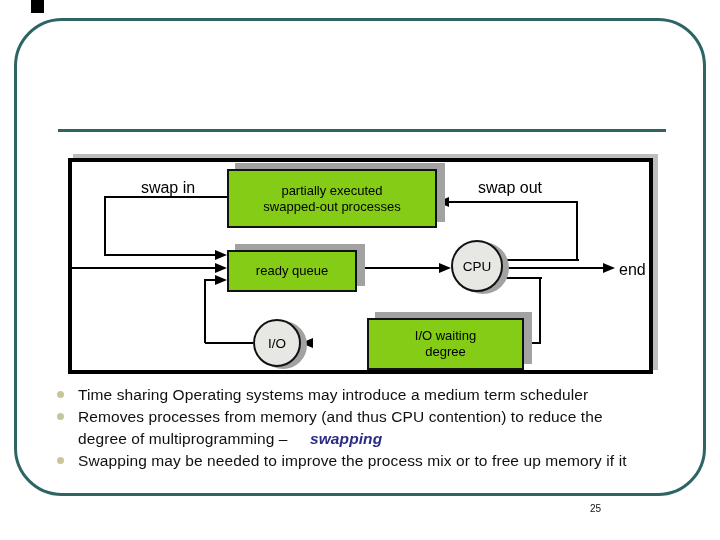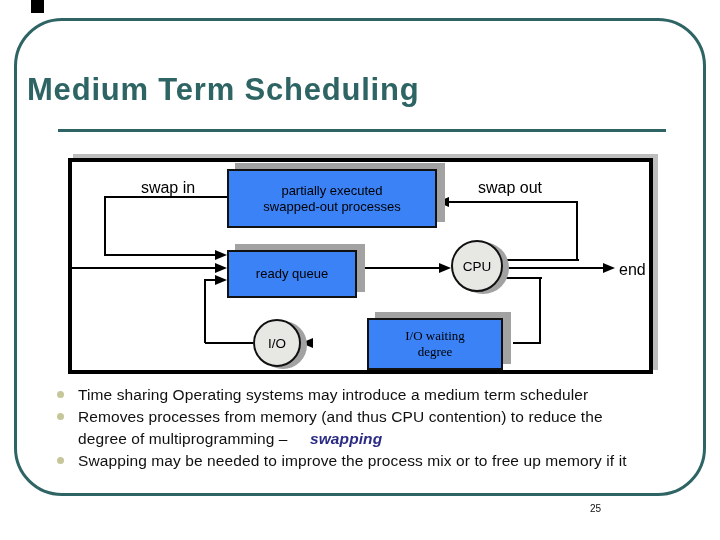--- a/index.html
+++ b/index.html
@@ -13,21 +13,21 @@
   .top-tick{left:31px;top:0;width:13px;height:13px;background:#000;}
   .title{left:27px;top:72px;font-size:31px;font-weight:bold;letter-spacing:.8px;
          color:#2e6564;white-space:nowrap;}
   .title-rule{left:58px;top:129px;width:608px;height:3px;background:#2e6564;}
   .page-num{left:590px;top:503px;font-size:10px;color:#111;}
 
   
   .diagram{left:68px;top:155px;width:593px;height:222px;}
   .frame{left:0;top:3px;width:585px;height:216px;border:4px solid #000;
          box-sizing:border-box;box-shadow:5px -4px 0 #bdbdbd;background:#fff;}
-  .dbox{background:#3b82f6;border:2px solid #111;box-sizing:border-box;
+  .dbox{background:#84cc16;border:2px solid #111;box-sizing:border-box;
         box-shadow:8px -6px 0 #a2a2a2;display:flex;flex-direction:column;
         align-items:center;justify-content:center;font-size:13px;line-height:16px;
         text-align:center;}
   .dcircle{background:#e7e7e4;border:2px solid #111;border-radius:50%;box-sizing:border-box;
            box-shadow:6px 2px 0 #a2a2a2;display:flex;align-items:center;
            justify-content:center;font-size:13.5px;}
   .hline{background:#000;height:2px;}
   .vline{background:#000;width:2px;}
   .arr-r{width:0;height:0;border-top:5px solid transparent;border-bottom:5px solid transparent;
          border-left:12px solid #000;}
@@ -41,21 +41,20 @@
   .em-swap{color:#2b2b85;font-weight:bold;font-style:italic;margin-left:18px;}
 </style>
 </head>
 <body>
 
 <div class="slide">
 
   <div class="abs top-tick"></div>
   <div class="abs slide-border"></div>
 
-  <div class="abs title">Medium Term Scheduling</div>
   <div class="abs title-rule"></div>
 
   <div class="abs diagram">
     <div class="abs frame"></div>
 
     <div class="abs hline" style="left:37px;top:41px;width:122px;"></div>
     <div class="abs vline" style="left:36px;top:41px;height:60px;"></div>
     <div class="abs hline" style="left:37px;top:99px;width:112px;"></div>
     <div class="abs hline" style="left:4px;top:112px;width:145px;"></div>
     <div class="abs hline" style="left:137px;top:124px;width:12px;"></div>
@@ -76,24 +75,24 @@
     <div class="abs arr-r" style="left:371px;top:108px;"></div>
     <div class="abs arr-r" style="left:535px;top:108px;"></div>
     <div class="abs arr-l" style="left:369px;top:42px;"></div>
     <div class="abs arr-l" style="left:430px;top:183px;"></div>
     <div class="abs arr-l" style="left:233px;top:183px;"></div>
 
     <div class="abs dbox" style="left:159px;top:14px;width:210px;height:59px;">
       <div>partially executed</div>
       <div>swapped-out processes</div>
     </div>
-    <div class="abs dbox" style="left:159px;top:95px;width:130px;height:48px;">
+    <div class="abs dbox" style="left:159px;top:95px;width:130px;height:42px;">
       <div>ready queue</div>
     </div>
-    <div class="abs dbox" style="left:299px;top:163px;width:136px;height:52px;font-family:Liberation Serif, serif;">
+    <div class="abs dbox" style="left:299px;top:163px;width:157px;height:52px;">
       <div>I/O waiting</div>
       <div>degree</div>
     </div>
     <div class="abs dcircle" style="left:383px;top:85px;width:52px;height:52px;">
       <span>CPU</span>
     </div>
     <div class="abs dcircle" style="left:185px;top:164px;width:48px;height:48px;">
       <span>I/O</span>
     </div>
 

